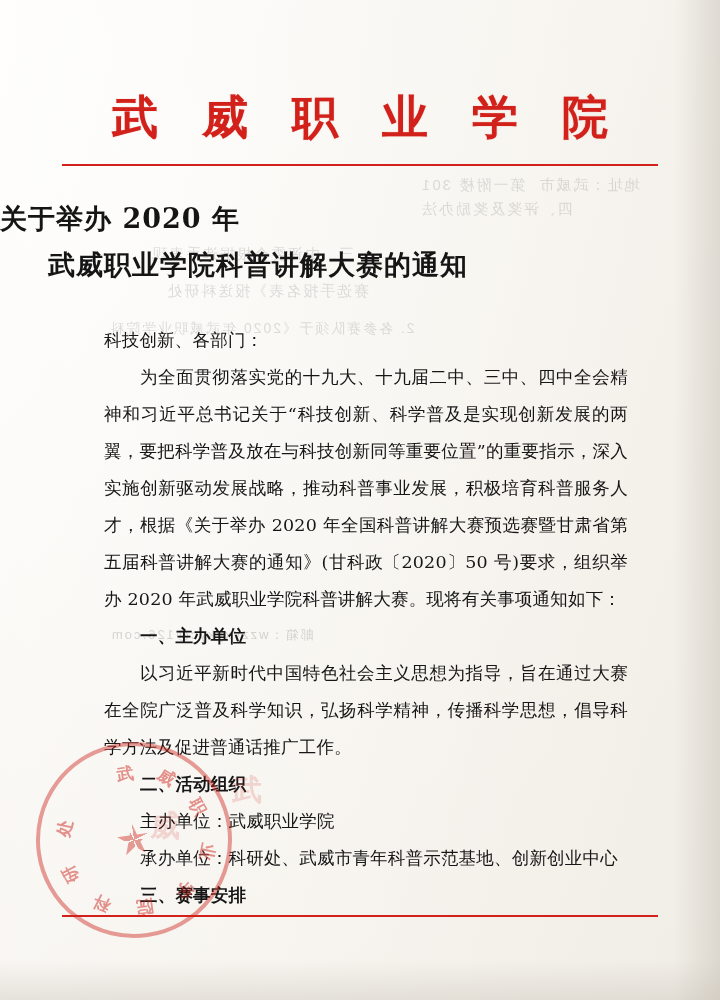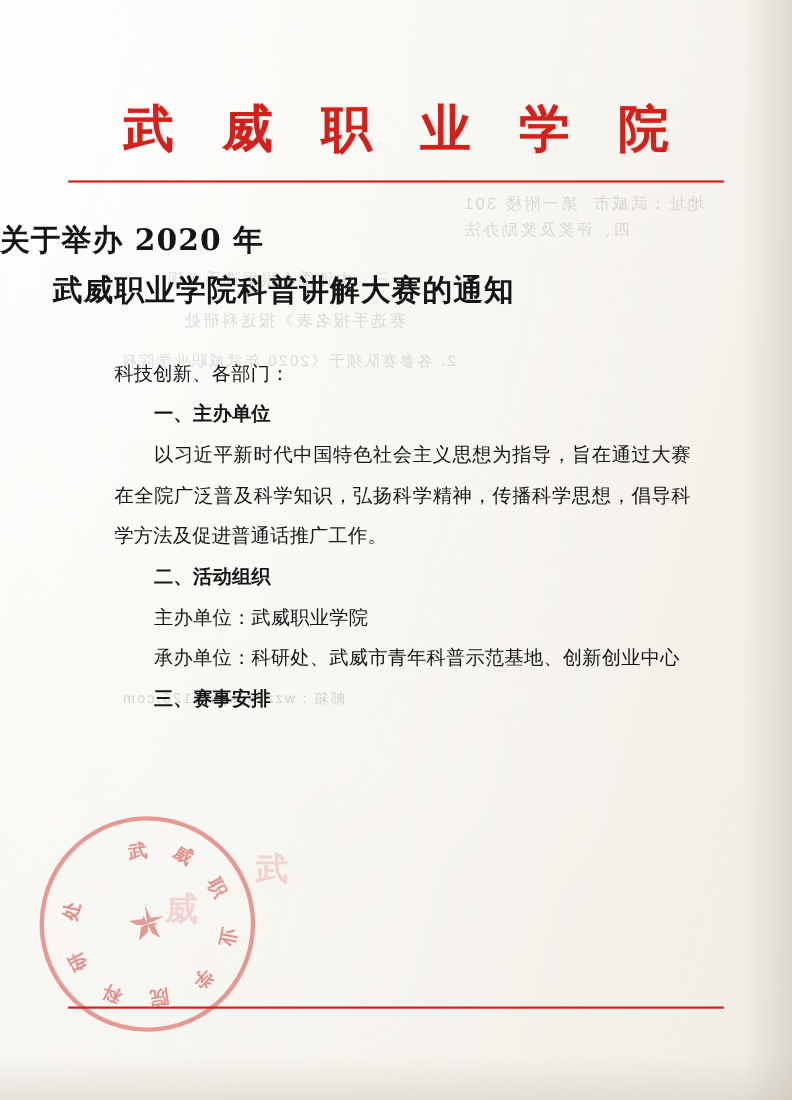--- a/index.html
+++ b/index.html
@@ -205,20 +205,21 @@
   </div>
   <div class="red-rule top"></div>
 
   <div class="doc-title">
     <span>关于举办 2020 年</span>
     <span class="line2">武威职业学院科普讲解大赛的通知</span>
   </div>
 
   <div class="body-text">
     <p>科技创新、各部门：</p>
+    <p class="indent2">为全面贯彻落实党的十九大、十九届二中、三中、四中全会精神和习近平总书记关于“科技创新、科学普及是实现创新发展的两翼，要把科学普及放在与科技创新同等重要位置”的重要指示，深入实施创新驱动发展战略，推动科普事业发展，积极培育科普服务人才，根据《关于举办 2020 年全国科普讲解大赛预选赛暨甘肃省第五届科普讲解大赛的通知》(甘科政〔2020〕50 号)要求，组织举办 2020 年武威职业学院科普讲解大赛。现将有关事项通知如下：</p>
 
     <p class="section-head">一、主办单位</p>
     <p class="indent2">以习近平新时代中国特色社会主义思想为指导，旨在通过大赛在全院广泛普及科学知识，弘扬科学精神，传播科学思想，倡导科学方法及促进普通话推广工作。</p>
 
     <p class="section-head">二、活动组织</p>
     <p class="indent2">主办单位：武威职业学院</p>
     <p class="indent2">承办单位：科研处、武威市青年科普示范基地、创新创业中心</p>
 
     <p class="section-head">三、赛事安排</p>
   </div>

